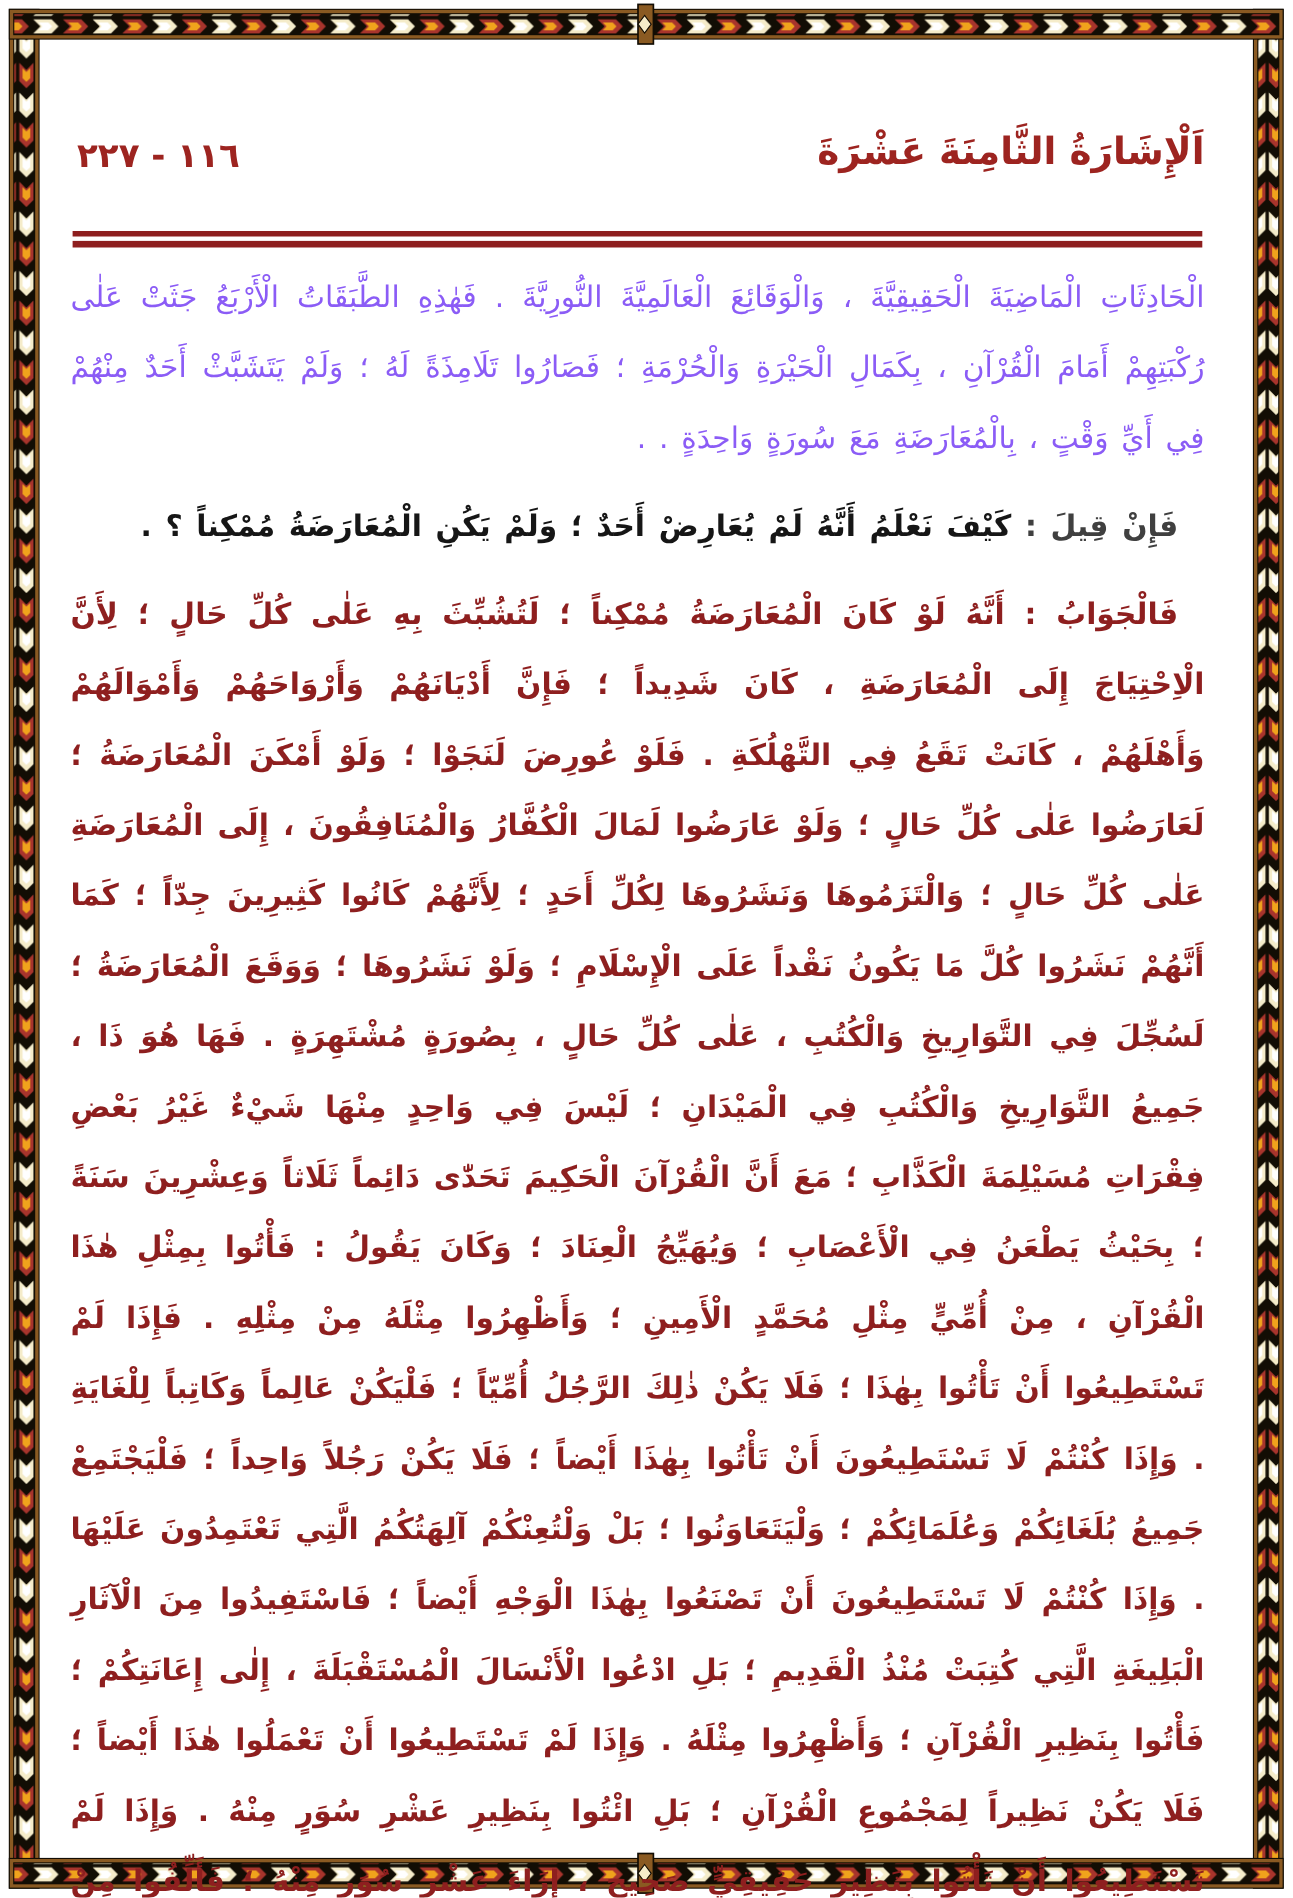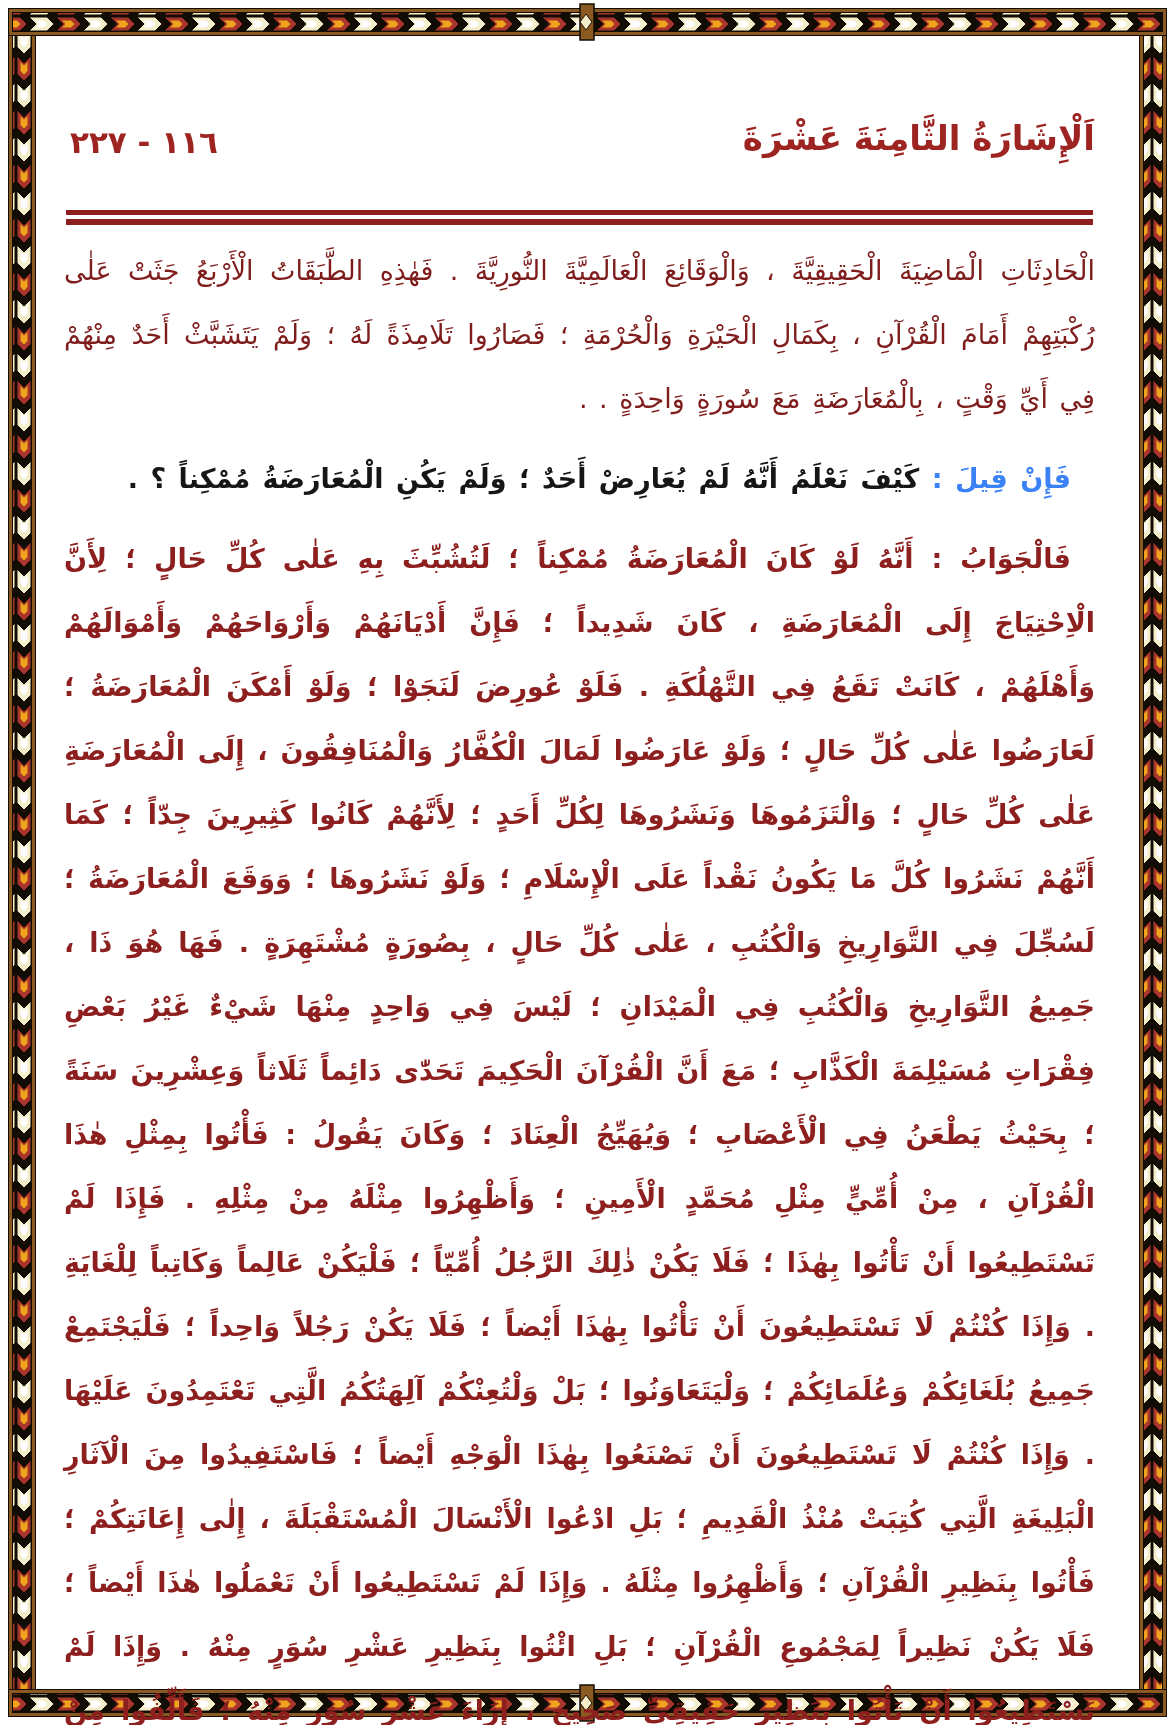--- a/index.html
+++ b/index.html
@@ -13,23 +13,23 @@
   .header{position:relative;height:72px;}
   .page-num{position:absolute;left:6px;top:12px;font-size:31px;font-weight:700;
             color:#9d2420;letter-spacing:1px;white-space:nowrap;}
   .title{text-align:right;font-size:34px;font-weight:700;color:#9d2420;padding-top:6px;margin-top:38px;}
   .double-rule{margin:26px 2px 14px 2px;}
   .double-rule .r1{height:5px;background:#8e1f1f;}
   .double-rule .gap{height:4px;}
   .double-rule .r2{height:6px;background:#8e1f1f;}
   .body-text{font-size:27px;line-height:64px;text-align:justify;word-spacing:3px;}
   p{margin:0;}
-  .p-black{color:#7f1d1d;font-weight:400;margin-top:10px;}
+  .p-black{color:#8b5cf6;font-weight:400;margin-top:10px;}
   .p-question{color:#161616;font-weight:700;margin-top:16px;text-indent:24px;}
-  .p-question .lead{color:#3b82f6;font-weight:700;}
+  .p-question .lead{color:#404040;font-weight:700;}
   .p-answer{color:#8e1f1f;font-weight:700;margin-top:16px;text-indent:24px;}
 </style>
 </head>
 <body>
 
 <svg id="frame-svg" width="1175" height="1725" viewBox="0 0 1175 1725" xmlns="http://www.w3.org/2000/svg">
   <defs>
     <pattern id="chainH" patternUnits="userSpaceOnUse" width="54" height="16">
       <rect x="0" y="0" width="54" height="16" fill="#120d04"></rect>
       <path d="M2 1 L20 1 L27 8 L20 15 L2 15 L9 8 Z" fill="#a8342c" stroke="#120d04" stroke-width="1"></path>

